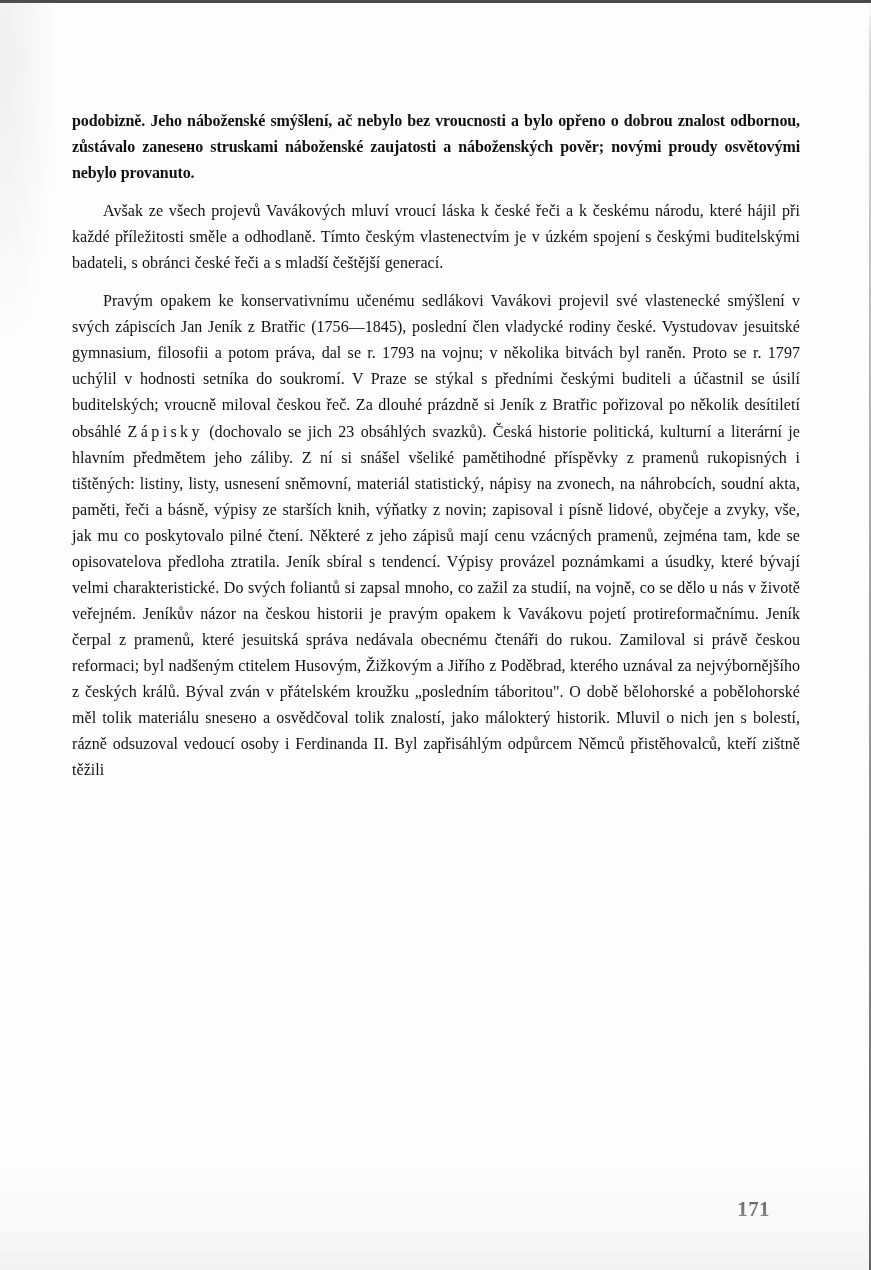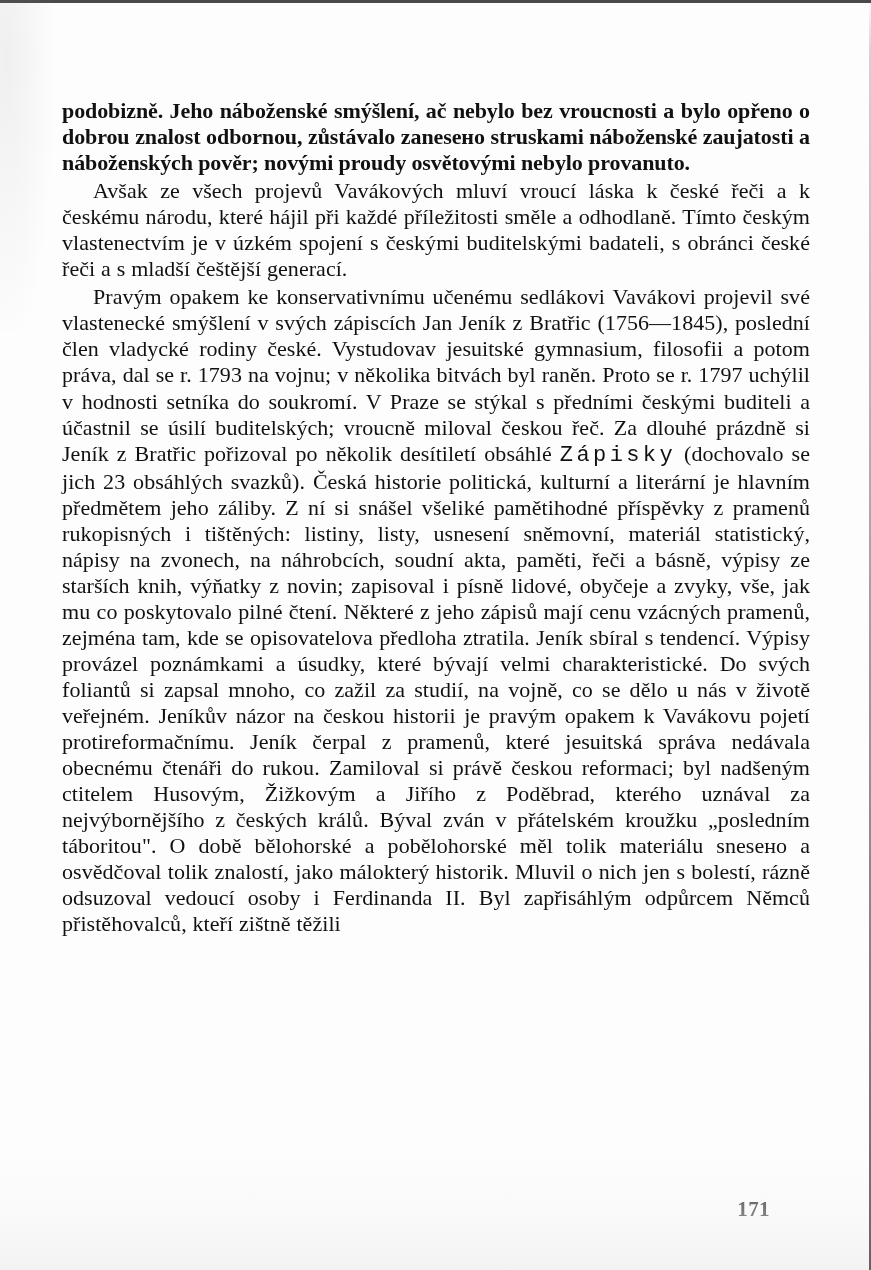--- a/index.html
+++ b/index.html
@@ -65,24 +65,24 @@
 
   
   .text-block {
     position: absolute;
     left: 60px;
     top: 96px;
     width: 752px;
   }
 
   .para {
-    margin: 2px;
+    margin: 12px;
     text-align: justify;
     text-justify: inter-word;
-    font-size: 22px;
+    font-size: 16px;
     line-height: 26.05px;
     letter-spacing: 0.05px;
     word-spacing: 0.3px;
     -webkit-font-smoothing: antialiased;
   }
 
   .para + .para {
     margin-top: 0;
   }
 
@@ -95,21 +95,20 @@
 
   .indent {
     text-indent: 31px;
   }
 
   .italic-title {
   }
 
   .spaced-emph {
     letter-spacing: 3.4px;
-    font-family: Liberation Mono, monospace;
   }
 
   
   .folio {
     position: absolute;
     right: 101px;
     top: 1197px;
     font-size: 21px;
     font-weight: 700;
     letter-spacing: 0.4px;

